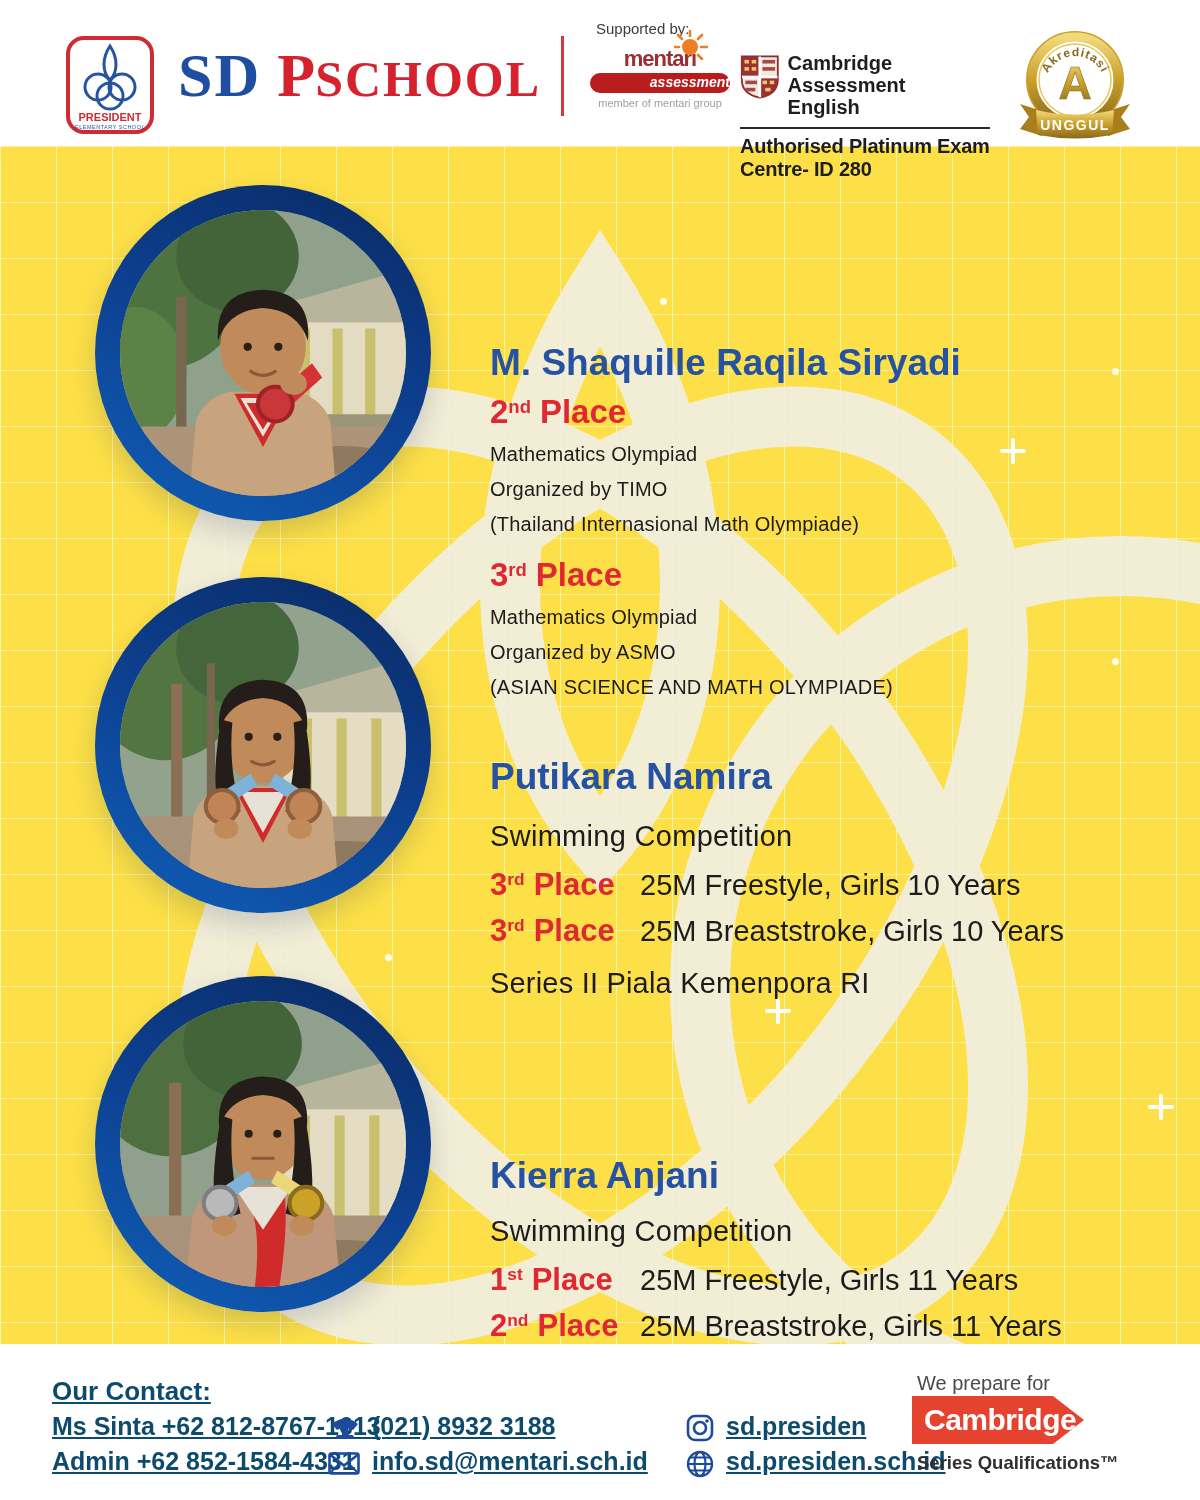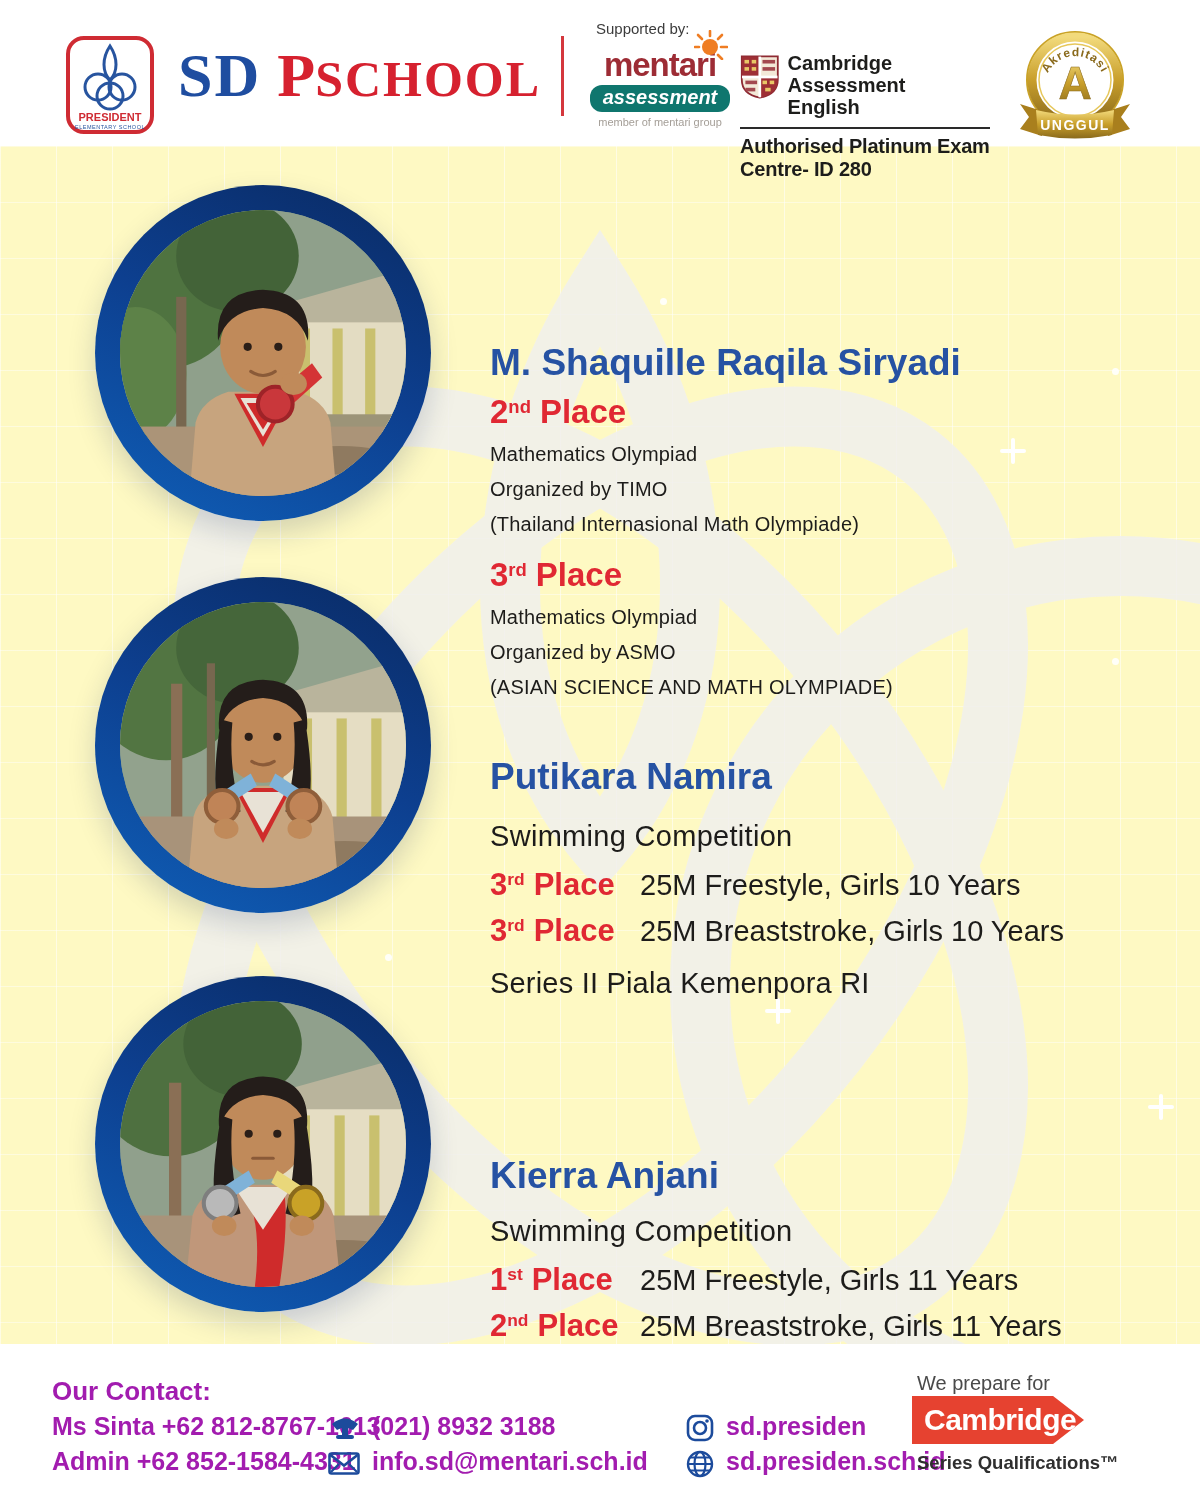--- a/index.html
+++ b/index.html
@@ -11,34 +11,34 @@
   .crest{position:absolute;left:62px;top:36px;width:96px;height:100px;}
   .schoolname{position:absolute;left:178px;top:40px;display:flex;align-items:baseline;
               font-family:"Liberation Serif",serif;font-weight:700;}
   .sn-sd{font-size:62px;color:#1f4da0;letter-spacing:2px;}
   .sn-p{font-size:62px;color:#d6212f;margin-left:16px;}
   .sn-rest{font-size:50px;color:#d6212f;letter-spacing:2px;}
   .hdr-divider{position:absolute;left:561px;top:36px;width:3px;height:80px;background:#d4373d;}
   .supported{position:absolute;left:596px;top:20px;font-size:15px;color:#3c3c3c;}
   .mentari{position:absolute;left:590px;top:46px;width:140px;text-align:center;}
   .mentari-brandrow{position:relative;display:inline-block;}
-  .mentari-word{font-size:33px;font-weight:700;color:#9d2c35;letter-spacing:-1px;}
+  .mentari-word{font-size:22px;font-weight:700;color:#9d2c35;letter-spacing:-1px;}
   .mentari-sun{position:absolute;right:-12px;top:-16px;}
-  .mentari-pill{margin-top:1px;background:#0f766e;border-radius:12px;color:#fff;
-                font-style:italic;font-weight:700;font-size:20px;padding:1px 0 3px;}
+  .mentari-pill{margin-top:1px;background:#b91c1c;border-radius:12px;color:#fff;
+                font-style:italic;font-weight:700;font-size:14px;padding:1px 0 3px;text-align:right;}
   .mentari-tag{margin-top:4px;font-size:11px;color:#a49e97;}
   .camb{position:absolute;left:740px;top:52px;width:252px;}
   .camb-row{display:flex;align-items:flex-start;}
   .camb-text{margin-left:8px;font-weight:700;color:#1d1d1b;font-size:20px;line-height:22px;}
   .camb-rule{border-top:2px solid #2a2a2a;margin-top:9px;width:250px;}
   .camb-cert{margin-top:6px;font-size:20px;font-weight:700;color:#1d1d1b;letter-spacing:-0.2px;}
   .badge{position:absolute;left:1012px;top:26px;}
 
   
-  .main{position:absolute;top:146px;left:0;width:1200px;height:1198px;background:#fef9c3;overflow:hidden;}
+  .main{position:absolute;top:146px;left:0;width:1200px;height:1198px;background:#fde047;overflow:hidden;}
   .grid{position:absolute;inset:0;
     background-image:
       repeating-linear-gradient(to right, rgba(255,255,255,.55) 0 1.5px, transparent 1.5px 56px),
       repeating-linear-gradient(to bottom, rgba(255,255,255,.45) 0 1.5px, transparent 1.5px 56px);}
   .watermark{position:absolute;left:0;top:0;}
   .sparkle{position:absolute;width:26px;height:26px;}
   .sparkle:before,.sparkle:after{content:"";position:absolute;background:#ffffff;border-radius:2px;}
   .sparkle:before{left:11px;top:0;width:4px;height:26px;}
   .sparkle:after{top:11px;left:0;height:4px;width:26px;}
   .dot{position:absolute;width:7px;height:7px;border-radius:50%;background:#fff;opacity:.9;}
@@ -65,21 +65,21 @@
   #s1{top:196px;} #s1 .sname{margin-bottom:9px;}
   #s1 .place{margin:2px 0 6px;}
   #s2{top:610px;} #s2 .sname{margin-bottom:22px;}
   #s2 .subtitle{margin-bottom:11px;}
   #s2 .org{margin-top:6px;}
   #s3{top:1009px;} #s3 .sname{margin-bottom:18px;}
   #s3 .subtitle{margin-bottom:11px;}
 
   
   .footer{position:absolute;top:1344px;left:0;width:1200px;height:156px;background:#ffffff;}
-  .f-blue{color:#a21caf;font-weight:700;}
+  .f-blue{color:#0c4a6e;font-weight:700;text-decoration:underline;}
   .f-head{position:absolute;left:52px;top:32px;font-size:26px;}
   .f-l1{position:absolute;left:52px;top:68px;font-size:25px;}
   .f-l2{position:absolute;left:52px;top:103px;font-size:25px;}
   .f-icon{position:absolute;}
   .f-phone-t{position:absolute;left:372px;top:68px;font-size:25px;}
   .f-mail-t{position:absolute;left:372px;top:103px;font-size:25px;}
   .f-ig-t{position:absolute;left:726px;top:68px;font-size:25px;}
   .f-web-t{position:absolute;left:726px;top:103px;font-size:25px;}
   .f-prep{position:absolute;left:917px;top:28px;font-size:20px;color:#4a4a4a;}
   .f-banner{position:absolute;left:912px;top:52px;width:172px;height:48px;background:#e64230;

